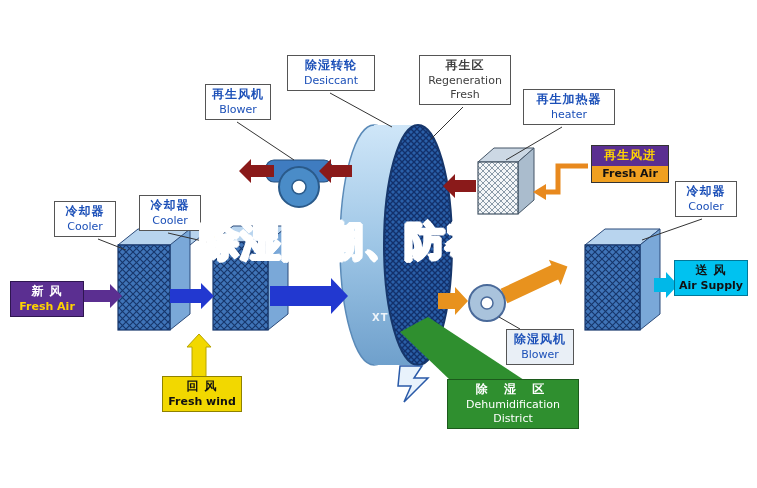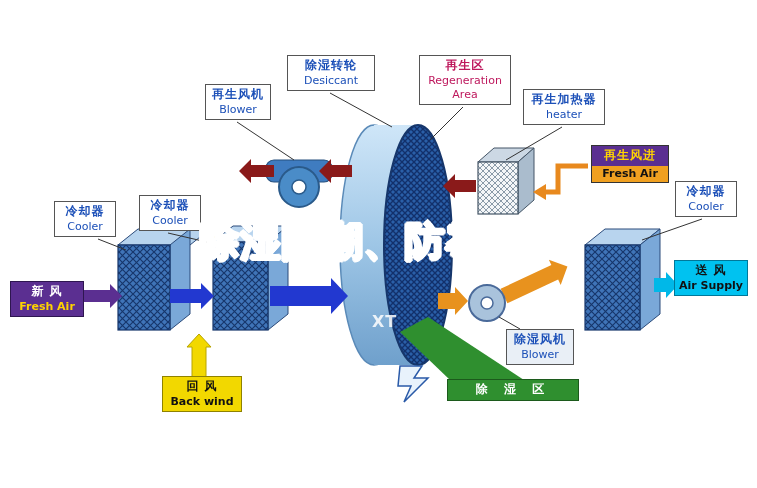--- a/index.html
+++ b/index.html
@@ -4,39 +4,39 @@
 <style>
   html,body{margin:0;padding:0;background:#fff;}
   .stage{position:relative;width:757px;height:488px;background:#ffffff;overflow:hidden;
          font-family:"DejaVu Sans","Liberation Sans",sans-serif;}
   .layer{position:absolute;left:0;top:0;}
   .label{position:absolute;box-sizing:border-box;border:1px solid #555;background:#fff;
          text-align:center;padding:2px 3px;line-height:1.3;z-index:3;}
   .label .zh{display:block;font-size:12px;font-weight:bold;letter-spacing:1px;white-space:nowrap;}
   .label .en{display:block;font-size:11px;}
   .t-blue{color:#1c50b8;}
-  .t-teal{color:#be185d;}
+  .t-teal{color:#404040;}
   .t-black{color:#111;}
   .t-white{color:#fff;}
   .t-yellow{color:#ffd400;}
   .bg-exhaust{background:#d89a40;border-color:#7a5a20;}
   .bg-purple{background:#5b2f91;border-color:#2e1650;}
   .bg-yellow{background:#f2d800;border-color:#8f8200;}
   .bg-cyan{background:#00c2f0;border-color:#00789a;}
   .bg-green{background:#2f8f2f;border-color:#1c5a1c;}
   .bg-grayblue{background:#e9eff6;}
   .split-top{display:block;background:#5b2f91;color:#ffd400;font-weight:bold;font-size:12px;letter-spacing:1px;padding:2px 0;}
   .split-bottom{display:block;background:#f0a020;color:#111;font-size:11px;font-weight:bold;padding:1px 0;}
   .label.split{padding:0;border-color:#333;}
   .title{position:absolute;left:168px;top:214px;width:432px;text-align:center;z-index:6;
          font-size:40px;font-weight:bold;color:#ffb400;letter-spacing:1px;
          -webkit-text-stroke:2px #ffffff;
          text-shadow:-2px 0 #fff,2px 0 #fff,0 -2px #fff,0 2px #fff;}
   .watermark{position:absolute;left:372px;top:312px;z-index:4;color:#ffffff;opacity:.85;
-             font-size:16px;font-weight:bold;letter-spacing:1px;}
+             font-size:10px;font-weight:bold;letter-spacing:1px;}
 </style>
 </head>
 <body>
 
 <div class="stage">
 
   <svg class="layer" width="757" height="488" viewBox="0 0 757 488">
     <defs>
       <pattern id="hatchBox" width="7" height="7" patternUnits="userSpaceOnUse">
         <rect width="7" height="7" fill="#3f74b8"></rect>
@@ -139,24 +139,24 @@
     <span class="en t-blue">Blower</span>
   </div>
 
   <div class="label" style="left:287px;top:55px;width:88px;">
     <span class="zh t-blue">除湿转轮</span>
     <span class="en t-blue">Desiccant</span>
   </div>
 
   <div class="label" style="left:419px;top:55px;width:92px;">
     <span class="zh t-teal">再生区</span>
-    <span class="en t-teal">Regeneration Area</span>
-  </div>
-
-  <div class="label" style="left:523px;top:89px;width:82px;">
+    <span class="en t-teal">Regeneration Fresh</span>
+  </div>
+
+  <div class="label" style="left:523px;top:89px;width:92px;">
     <span class="zh t-blue">再生加热器</span>
     <span class="en t-blue">heater</span>
   </div>
 
 
   <div class="label" style="left:139px;top:195px;width:62px;">
     <span class="zh t-blue">冷却器</span>
     <span class="en t-blue">Cooler</span>
   </div>
 
@@ -165,21 +165,21 @@
     <span class="en t-blue">Cooler</span>
   </div>
 
   <div class="label bg-purple" style="left:10px;top:281px;width:74px;">
     <span class="zh t-white">新  风</span>
     <span class="en t-yellow" style="font-weight:bold;">Fresh Air</span>
   </div>
 
   <div class="label bg-yellow" style="left:162px;top:376px;width:80px;">
     <span class="zh t-black">回  风</span>
-    <span class="en t-black" style="font-weight:bold;">Back wind</span>
+    <span class="en t-black" style="font-weight:bold;">Fresh wind</span>
   </div>
 
   <div class="label split" style="left:591px;top:145px;width:78px;">
     <span class="split-top">再生风进</span>
     <span class="split-bottom">Fresh Air</span>
   </div>
 
   <div class="label" style="left:675px;top:181px;width:62px;">
     <span class="zh t-blue">冷却器</span>
     <span class="en t-blue">Cooler</span>
@@ -190,19 +190,20 @@
     <span class="en t-black" style="font-weight:bold;">Air Supply</span>
   </div>
 
   <div class="label bg-grayblue" style="left:506px;top:329px;width:68px;">
     <span class="zh t-blue">除湿风机</span>
     <span class="en t-blue">Blower</span>
   </div>
 
   <div class="label bg-green" style="left:447px;top:379px;width:132px;">
     <span class="zh t-white" style="letter-spacing:6px;">除 湿 区</span>
+    <span class="en t-white">Dehumidification District</span>
   </div>
 
   <div class="watermark">XT</div>
 
   <div class="title">除湿防潮、防霉知识</div>
 
 </div>
 
 </body></html>

